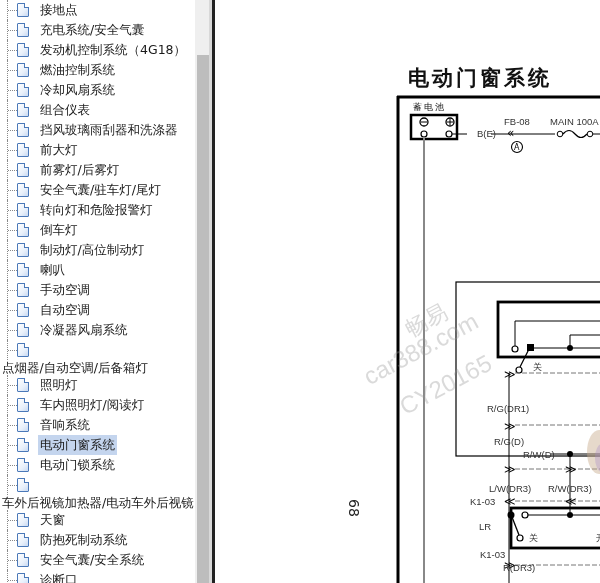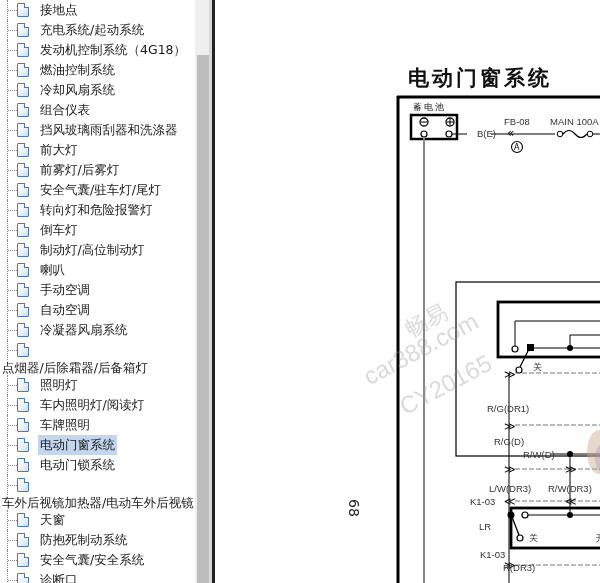--- a/index.html
+++ b/index.html
@@ -77,21 +77,21 @@
   <div class="row leaf" style="top:0px">
       <span class="vline"></span>
       <span class="hline"></span>
       <span class="doc-icon"></span>
       <span class="label">接地点</span>
     </div>
   <div class="row leaf" style="top:20px">
       <span class="vline"></span>
       <span class="hline"></span>
       <span class="doc-icon"></span>
-      <span class="label">充电系统/起动系统</span>
+      <span class="label">充电系统/安全气囊</span>
     </div>
   <div class="row leaf" style="top:40px">
       <span class="vline"></span>
       <span class="hline"></span>
       <span class="doc-icon"></span>
       <span class="label">发动机控制系统（4G18）</span>
     </div>
   <div class="row leaf" style="top:60px">
       <span class="vline"></span>
       <span class="hline"></span>
@@ -176,39 +176,39 @@
       <span class="doc-icon"></span>
       <span class="label">冷凝器风扇系统</span>
     </div>
   <div class="row leaf" style="top:340px">
       <span class="vline"></span>
       <span class="hline"></span>
       <span class="doc-icon"></span>
       <span class="label"></span>
     </div>
   <div class="row folder" style="top:358px">
-      <span class="label">点烟器/后除霜器/后备箱灯</span>
+      <span class="label">点烟器/自动空调/后备箱灯</span>
     </div>
   <div class="row leaf" style="top:375px">
       <span class="vline"></span>
       <span class="hline"></span>
       <span class="doc-icon"></span>
       <span class="label">照明灯</span>
     </div>
   <div class="row leaf" style="top:395px">
       <span class="vline"></span>
       <span class="hline"></span>
       <span class="doc-icon"></span>
       <span class="label">车内照明灯/阅读灯</span>
     </div>
   <div class="row leaf" style="top:415px">
       <span class="vline"></span>
       <span class="hline"></span>
       <span class="doc-icon"></span>
-      <span class="label">车牌照明</span>
+      <span class="label">音响系统</span>
     </div>
   <div class="row leaf" style="top:435px">
       <span class="vline"></span>
       <span class="hline"></span>
       <span class="doc-icon"></span>
       <span class="label selected">电动门窗系统</span>
     </div>
   <div class="row leaf" style="top:455px">
       <span class="vline"></span>
       <span class="hline"></span>

